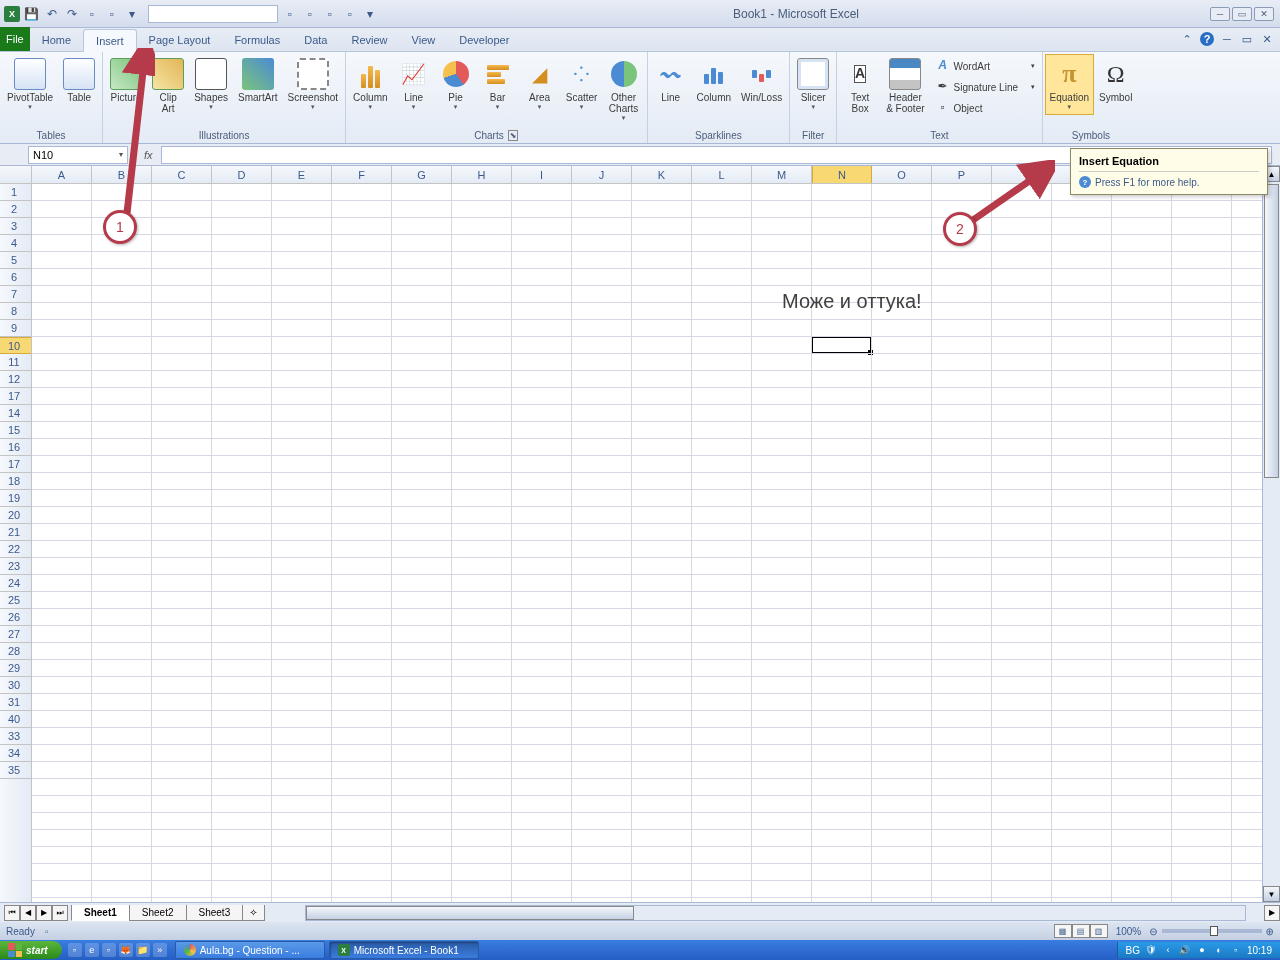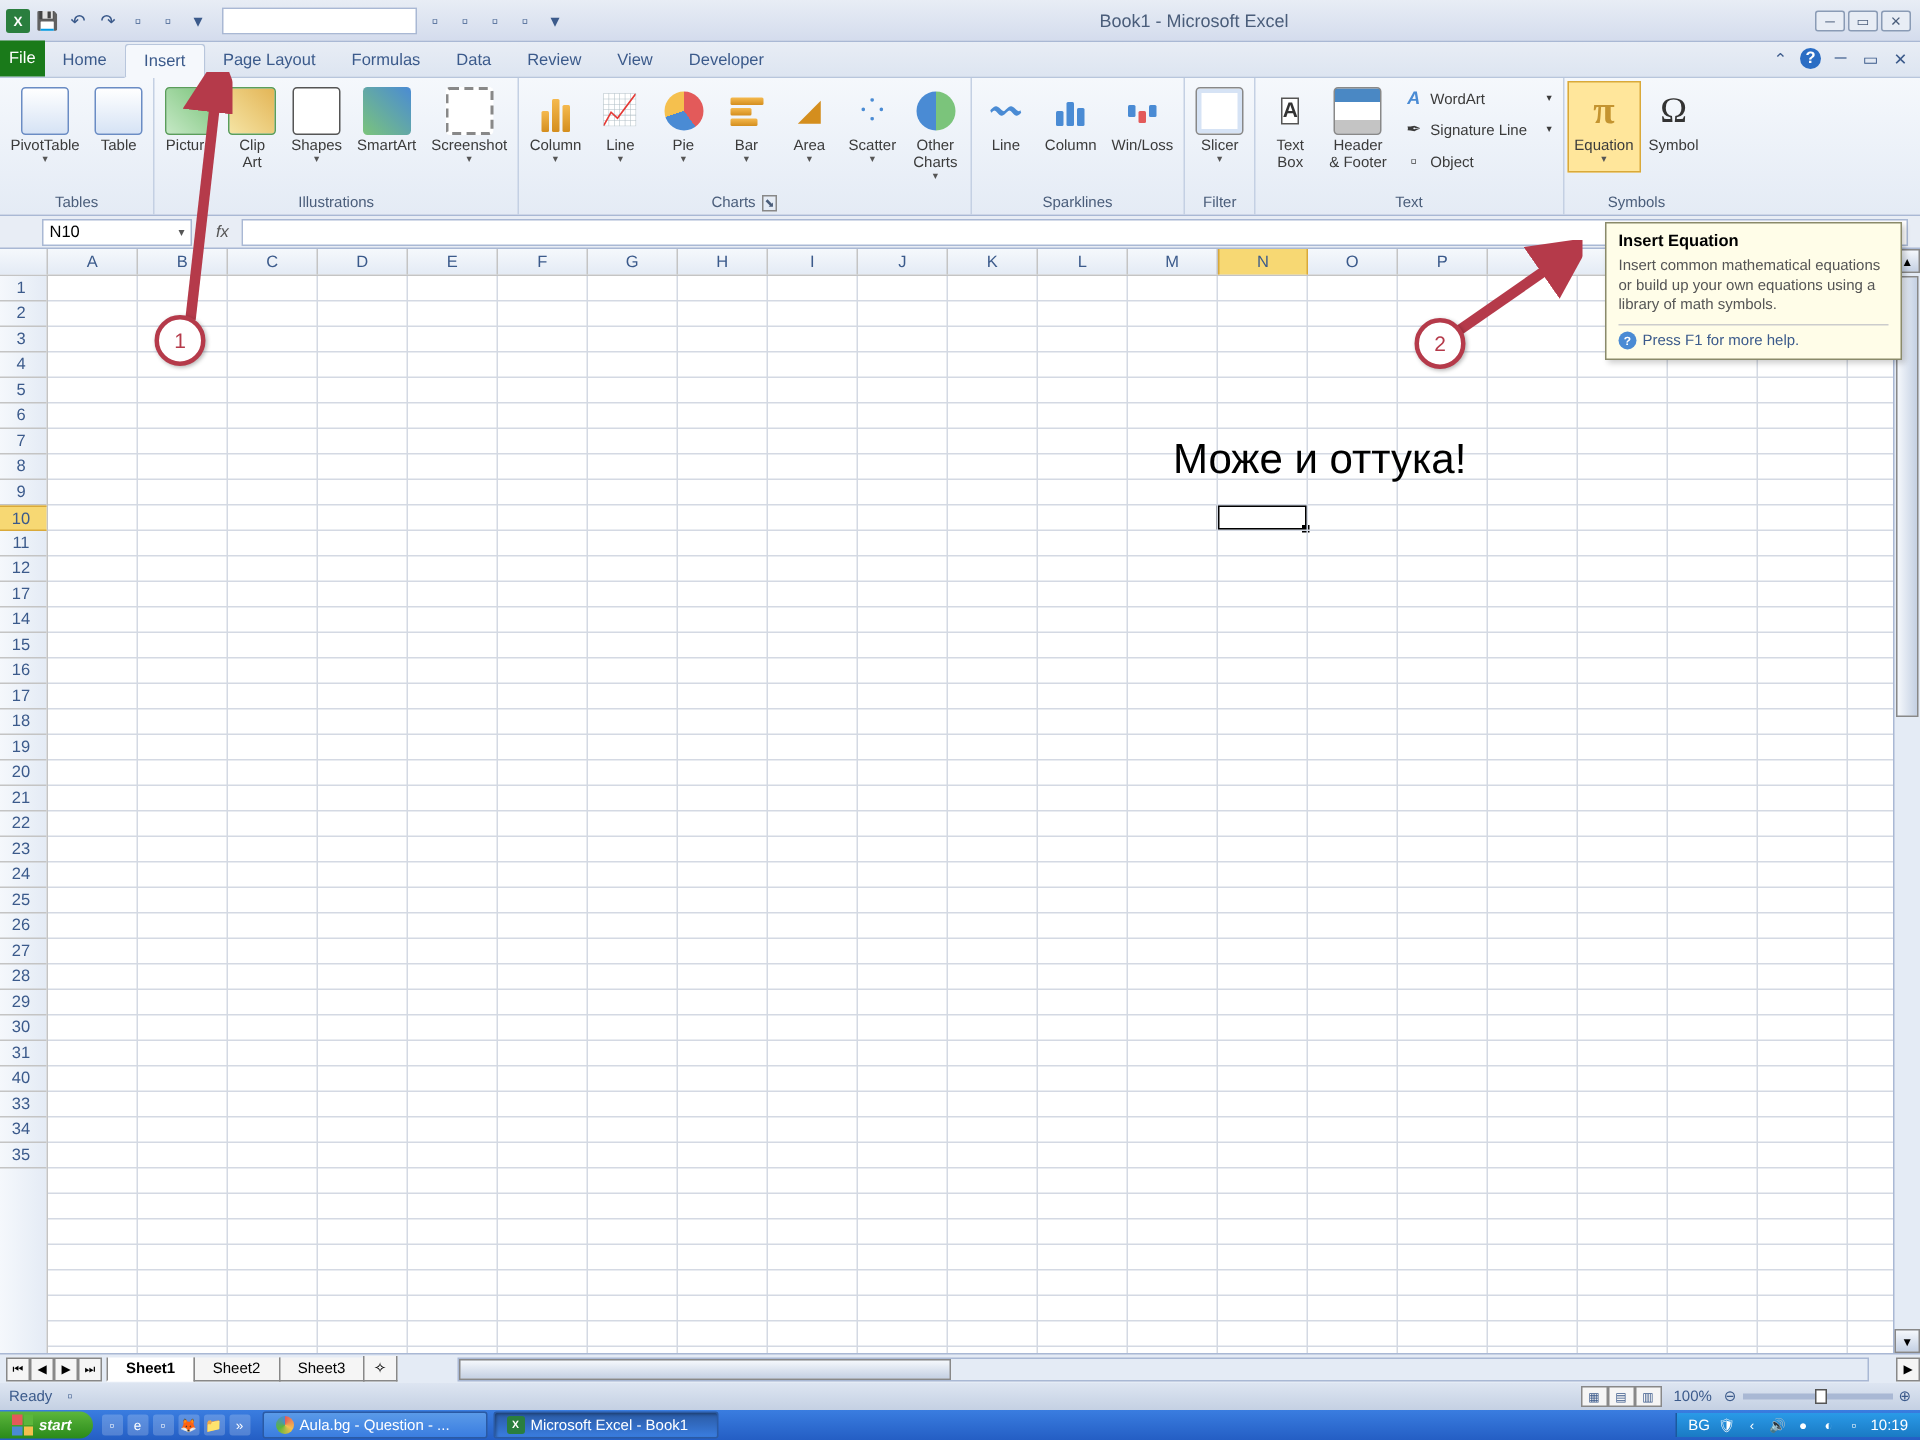--- a/index.html
+++ b/index.html
@@ -107,21 +107,21 @@
 
 .tooltip { position:absolute; top:148px; right:12px; width:198px; background:#fffde8; border:1px solid #8a8a6a; font-size:10px; box-shadow:2px 2px 4px rgba(0,0,0,.2); z-index:50; padding:6px 8px;}
 .tooltip-title { font-weight:bold; margin-bottom:4px; font-size:11px;}
 .tooltip-body { color:#555; margin-bottom:6px; line-height:1.3;}
 .tooltip-help { border-top:1px solid #ccc; padding-top:4px; color:#3b5a8b; display:flex; gap:4px; align-items:center;}
 .tooltip-help-ico { width:12px;height:12px;border-radius:50%;background:#4a8bd4;color:#fff;font-weight:bold;font-size:8px;display:flex;align-items:center;justify-content:center;}
 
 
 .anno-circle { position:absolute; width:34px; height:34px; border:3px solid #b53a4a; border-radius:50%; background:#fff; display:flex; align-items:center; justify-content:center; color:#b53a4a; font-size:14px; z-index:40; box-shadow:1px 1px 3px rgba(0,0,0,.3);}
 .anno-arrow { position:absolute; z-index:39;}
-.anno-text { position:absolute; color:#000000; font-size:28px; z-index:40; font-family:"Segoe UI Light","Segoe UI",sans-serif;}
+.anno-text { position:absolute; color:#404040; font-size:20px; z-index:40; font-family:"Segoe UI Light","Segoe UI",sans-serif;}
 
 
 .vscroll { position:absolute; right:0; top:166px; bottom:58px; width:18px; background:#e4ebf5; border-left:1px solid #a9b8d4;}
 .vscroll-thumb { position:absolute; top:18px; left:1px; right:1px; height:40%; background:linear-gradient(90deg,#f5f8fc,#c4d0e3); border:1px solid #888;}
 .vscroll-btn { height:16px; background:linear-gradient(#f5f8fc,#c4d0e3); border:1px solid #888; font-size:8px; display:flex;align-items:center;justify-content:center; cursor:pointer;}
 </style>
 </head>
 <body>
 
 <div class="titlebar">
@@ -591,21 +591,20 @@
     <div class="tray-ico">🔊</div>
     <div class="tray-ico">●</div>
     <div class="tray-ico">◐</div>
     <div class="tray-ico">▫</div>
     <span>10:19</span>
   </div>
 </div>
 
 <div class="tooltip">
   <div class="tooltip-title">Insert Equation</div>
-  <div class="tooltip-body">Insert common mathematical equations or build up your own equations using a library of math symbols.</div>
   <div class="tooltip-help">
       <span class="tooltip-help-ico">?</span>
       <span>Press F1 for more help.</span>
     </div>
 </div>
 
 <div class="anno-circle" style="left:103px; top:210px;">1</div>
 <svg class="anno-arrow" style="left:115px; top:48px; width:40px; height:170px;">
     <defs>
       <marker id="ah1" markerWidth="6" markerHeight="6" refX="3" refY="3" orient="auto">

